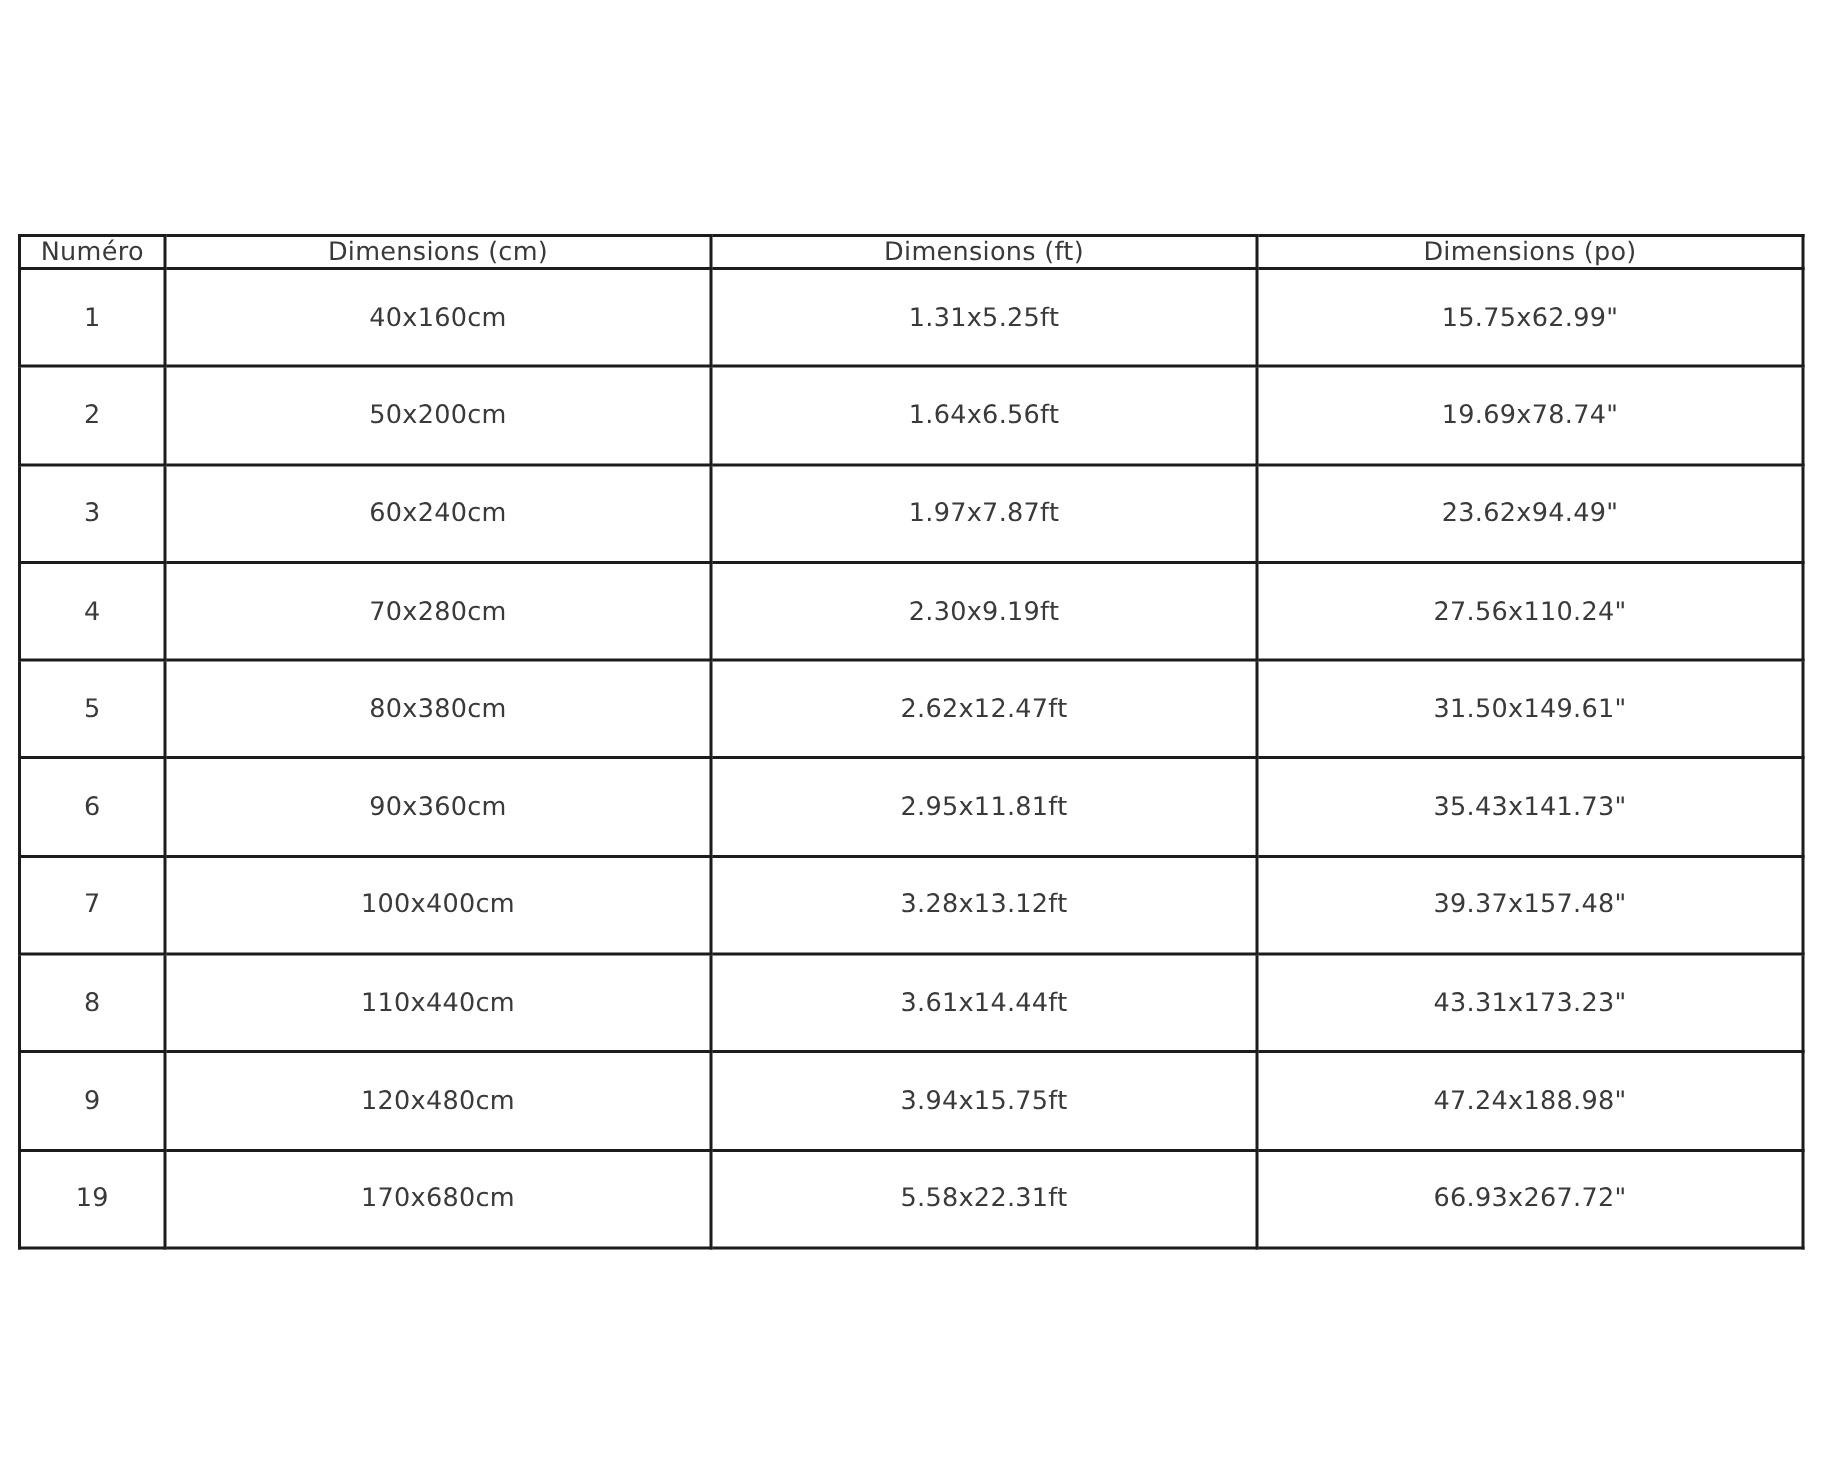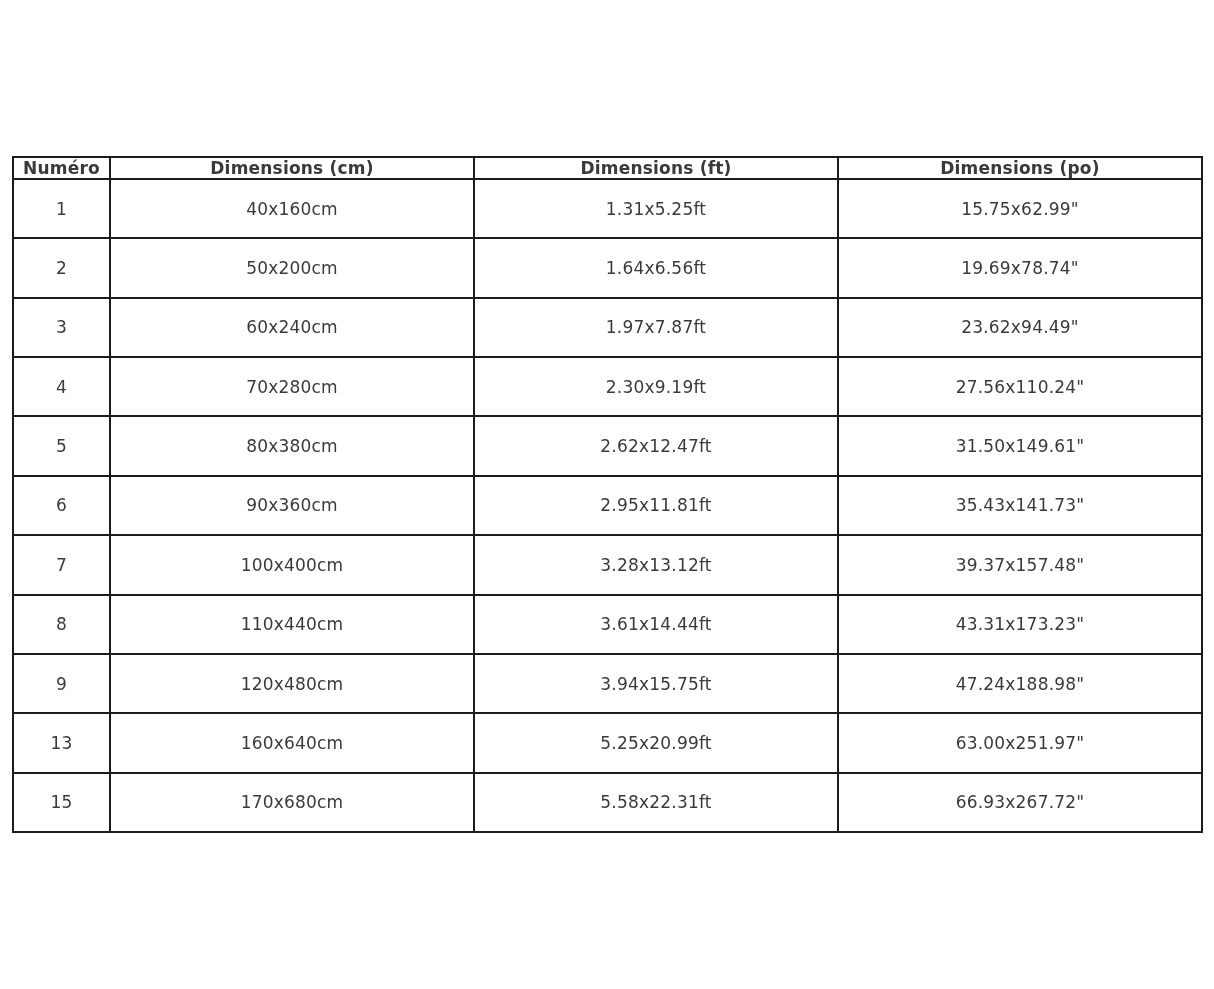--- a/index.html
+++ b/index.html
@@ -32,21 +32,21 @@
     border: 2px solid #1c1c1c;
     text-align: center;
     vertical-align: middle;
     font-size: 17px;
     font-weight: 400;
     color: #3a3a3a;
     padding: 0;
     letter-spacing: 0.2px;
   }
   table.dim-table th {
-    font-weight: 700;
+    font-weight: 400;
     margin-top: 36px;
   }
   col.c-num { width: 97px; }
   col.c-cm  { width: 364px; }
   col.c-ft  { width: 364px; }
   col.c-po  { width: 364px; }
 </style>
 </head>
 <body>
 
@@ -115,26 +115,20 @@
           <td>3.61x14.44ft</td>
           <td>43.31x173.23"</td>
         </tr>
         <tr>
           <td>9</td>
           <td>120x480cm</td>
           <td>3.94x15.75ft</td>
           <td>47.24x188.98"</td>
         </tr>
         <tr>
-          <td>13</td>
-          <td>160x640cm</td>
-          <td>5.25x20.99ft</td>
-          <td>63.00x251.97"</td>
-        </tr>
-        <tr>
-          <td>15</td>
+          <td>19</td>
           <td>170x680cm</td>
           <td>5.58x22.31ft</td>
           <td>66.93x267.72"</td>
         </tr>
       </tbody>
   </table>
 </div>
 
 </body></html>

